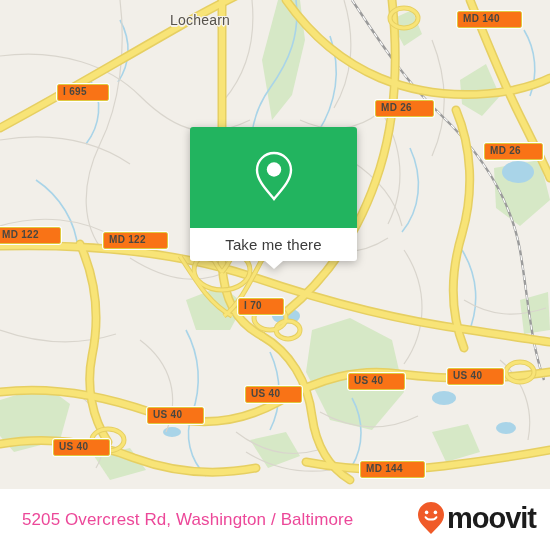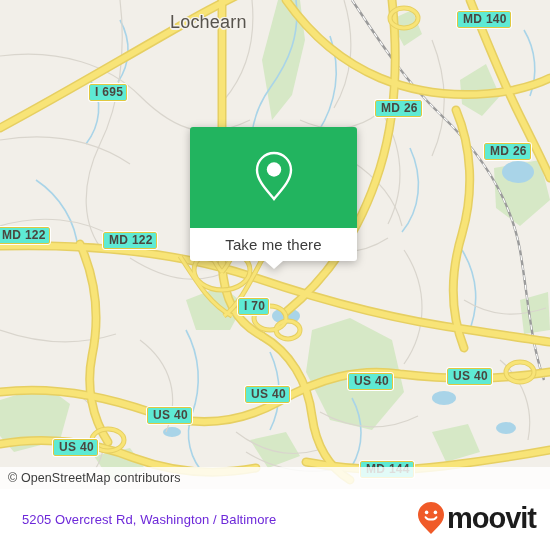--- a/index.html
+++ b/index.html
@@ -9,36 +9,36 @@
     background:#ffffff;
   }
   #app{position:relative;width:550px;height:550px;overflow:hidden;background:#fff;}
 
   
   .map{position:absolute;left:0;top:0;width:550px;height:489px;overflow:hidden;background:#f2efe9;}
   .map-svg{position:absolute;left:0;top:0;}
 
   
   .place-label{
-    position:absolute;color:#57534c;font-size:18px;letter-spacing:.2px;
+    position:absolute;color:#57534c;font-size:14px;letter-spacing:.2px;
     text-shadow:
       1.5px 0 #f4f1ec,-1.5px 0 #f4f1ec,0 1.5px #f4f1ec,0 -1.5px #f4f1ec,
       1px 1px #f4f1ec,-1px 1px #f4f1ec,1px -1px #f4f1ec,-1px -1px #f4f1ec;
     white-space:nowrap;
   }
 
   
   .shield{
     position:absolute;display:inline-block;
-    background:#5eead4;
+    background:#f97316;
     border:1.5px solid #e0c840;
     outline:1.5px solid #ffffff;
     border-radius:2px;
-    color:#4a4740;font-size:12px;font-weight:bold;letter-spacing:.3px;
-    padding:1px 3px 2px 5px;line-height:12px;white-space:nowrap;
+    color:#4a4740;font-size:10px;font-weight:bold;letter-spacing:.3px;
+    padding:1px 21px 2px 5px;line-height:12px;white-space:nowrap;
   }
 
   
   .popup{
     position:absolute;left:190px;top:127px;width:167px;
     filter:drop-shadow(0 2px 4px rgba(0,0,0,.28));
   }
   .popup-body{
     background:#22b45f;height:101px;border-radius:3px 3px 0 0;
     display:flex;align-items:center;justify-content:center;
@@ -67,21 +67,21 @@
   
   .footer{
     position:absolute;left:0;top:489px;width:550px;height:61px;
     background:#ffffff;overflow:hidden;
   }
   .footer-inner{
     position:relative;width:100%;height:100%;
     display:flex;align-items:center;justify-content:space-between;
     padding:0 14px 0 22px;box-sizing:border-box;
   }
-  .footer-address{color:#6d28d9;font-size:13px;letter-spacing:.1px;white-space:nowrap;text-align:right;}
+  .footer-address{color:#ec4899;font-size:17px;letter-spacing:.1px;white-space:nowrap;text-align:right;}
   .brand{display:flex;align-items:center;gap:2px;}
   .brand-word{
     color:#1c1c1c;font-size:29px;font-weight:bold;letter-spacing:-1px;
     line-height:29px;position:relative;top:-1px;
   }
 </style>
 </head>
 <body>
 
 <div id="app">
@@ -207,21 +207,21 @@
         <ellipse cx="404" cy="18" rx="14" ry="10"></ellipse>
         <path d="M180,256 C198,284 210,304 232,316 M266,252 C250,282 240,304 224,316"></path>
       </g>
     </svg>
 
     <div class="place-label" style="left:170px;top:12px;">Lochearn</div>
 
     <div class="shield" style="left:457px;top:11px;">MD 140</div>
     <div class="shield" style="left:375px;top:100px;">MD 26</div>
     <div class="shield" style="left:484px;top:143px;">MD 26</div>
-    <div class="shield" style="left:57px;top:84px;margin-left:32px;">I 695</div>
+    <div class="shield" style="left:57px;top:84px;">I 695</div>
     <div class="shield" style="left:-4px;top:227px;">MD 122</div>
     <div class="shield" style="left:103px;top:232px;">MD 122</div>
     <div class="shield" style="left:198px;top:298px;margin-left:40px;">I 70</div>
     <div class="shield" style="left:245px;top:386px;">US 40</div>
     <div class="shield" style="left:348px;top:373px;">US 40</div>
     <div class="shield" style="left:447px;top:368px;">US 40</div>
     <div class="shield" style="left:147px;top:407px;">US 40</div>
     <div class="shield" style="left:53px;top:439px;">US 40</div>
     <div class="shield" style="left:360px;top:461px;">MD 144</div>
 
@@ -233,23 +233,20 @@
             <circle cx="22" cy="20.5" r="7.2" fill="#ffffff"></circle>
           </svg>
         </span>
       </div>
       <div class="popup-footer">
         <span>Take me there</span>
       </div>
       <div class="popup-tail"></div>
     </div>
 
-    <div class="attribution">
-      <span>© OpenStreetMap contributors</span>
-    </div>
   </div>
 
   <div class="footer">
 
     <div class="footer-inner">
       <div class="footer-address">5205 Overcrest Rd, Washington / Baltimore</div>
       <div class="brand">
         <span>
           <svg width="28" height="34" viewBox="0 0 28 34">
             <path d="M14 1 C6.8 1 1 6.8 1 14 C1 21.6 9 27.5 14 33 C19 27.5 27 21.6 27 14 C27 6.8 21.2 1 14 1 Z" fill="#f05a28"></path>

